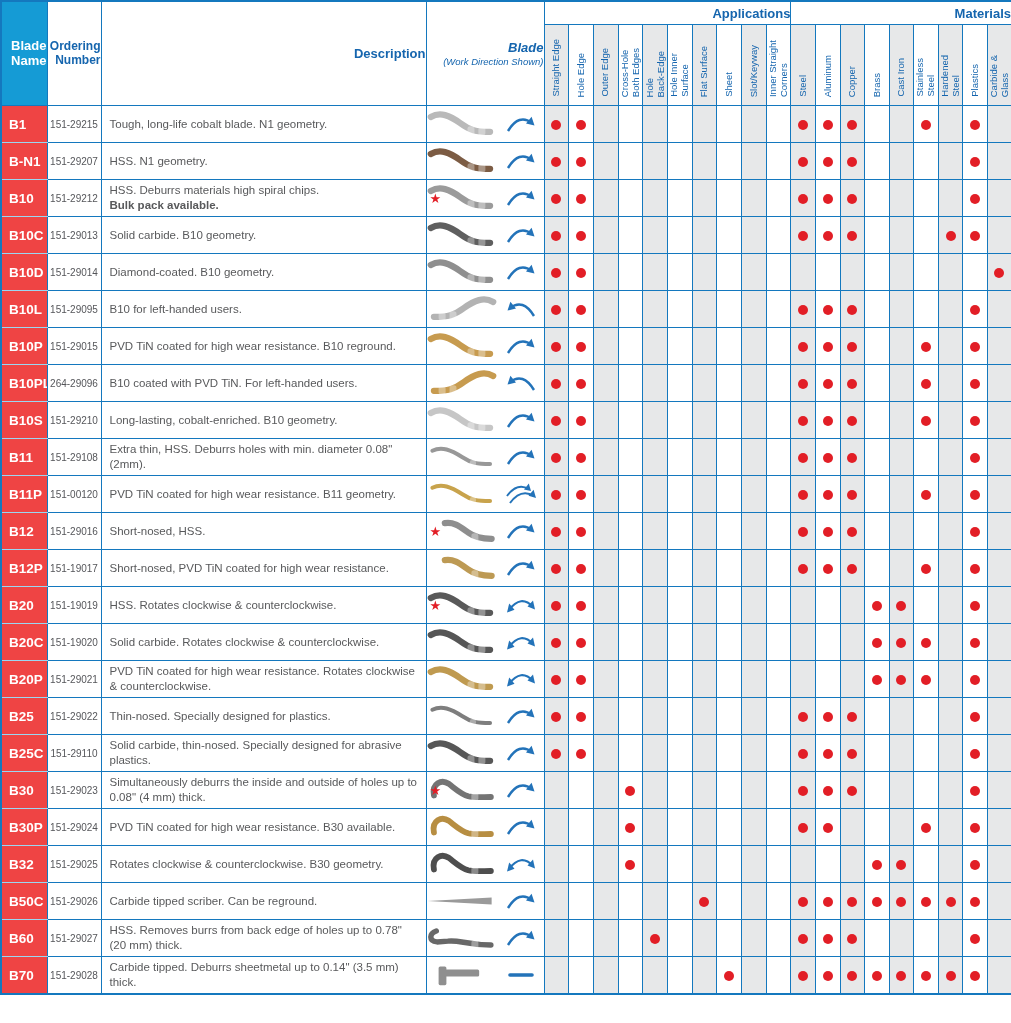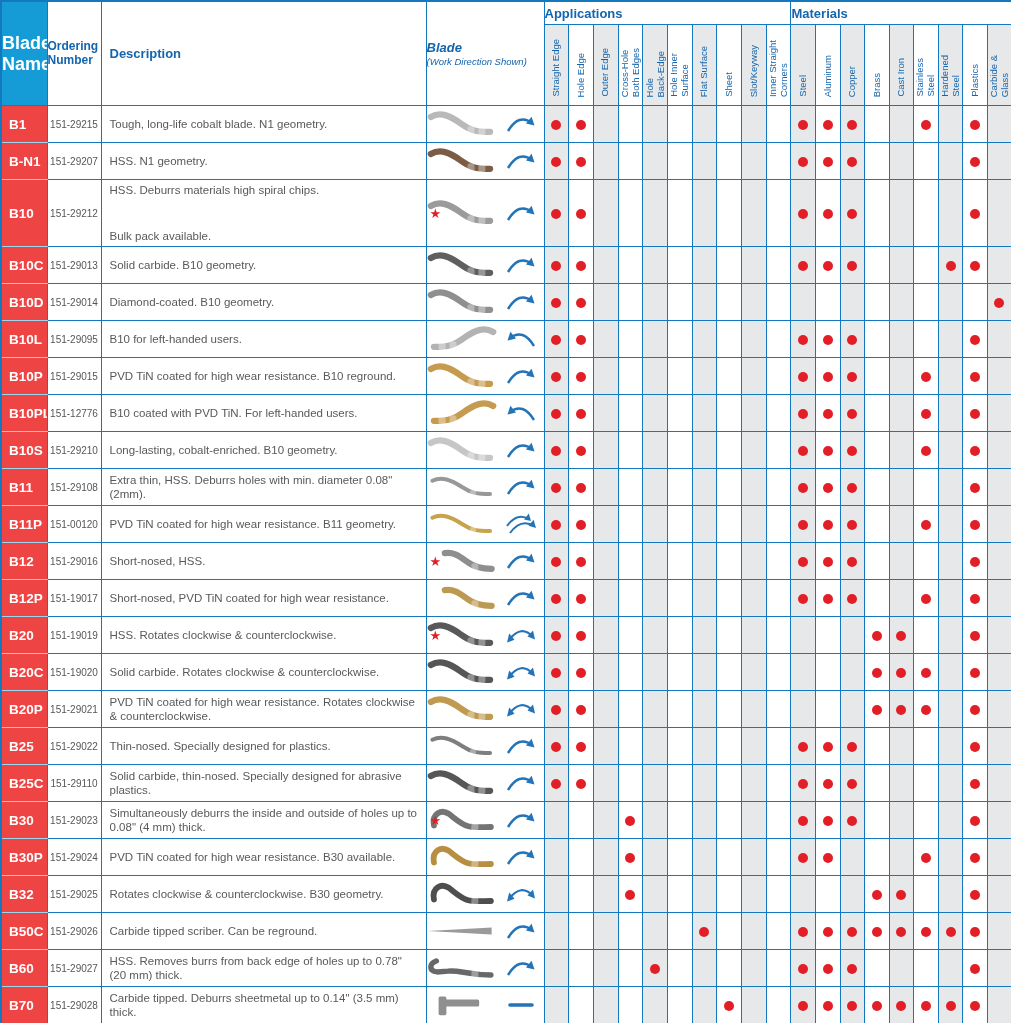--- a/index.html
+++ b/index.html
@@ -1,37 +1,37 @@
 <!DOCTYPE html>
 <html><head>
 <meta charset="utf-8">
 <style>
   html,body{margin:0;padding:0;background:#fff;}
   body{font-family:"Liberation Sans","DejaVu Sans",sans-serif;}
   .wrap{width:1011px;}
   table{border-collapse:collapse;table-layout:fixed;width:1011px;border:2px solid #1478BE;}
   th,td{border:1px solid #1478BE;padding:0;overflow:hidden;}
-  thead th{background:#fff;color:#1565AE;font-weight:bold;vertical-align:middle;text-align:left;}
-  th.name-h{background:#159BD5;color:#fff;font-size:18px;line-height:1.15;}
+  thead th{background:#fff;color:#1565AE;font-weight:bold;vertical-align:middle;text-align:right;}
+  th.name-h{background:#159BD5;color:#fff;font-size:13px;line-height:1.15;}
   th.order-h{font-size:12px;line-height:1.15;}
   th.desc-h{font-size:13px;padding-left:8px;}
   th.blade-h{font-size:13px;line-height:1.2;font-style:italic;}
   th.blade-h .sub{font-size:9.5px;font-weight:normal;}
   th.group-h{height:22px;font-size:13px;}
   th.vth{height:76px;vertical-align:bottom;text-align:center;padding-bottom:4px;}
   th.vth.shade{background:#E7E8E9;}
   .vlabel{display:inline-block;writing-mode:vertical-rl;transform:rotate(180deg);
           font-size:9.5px;line-height:10.5px;font-weight:normal;color:#1565AE;
           white-space:pre-line;text-align:left;}
   tbody tr{height:37px;}
   td.name-cell{background:#ef4444;color:#fff;font-weight:bold;font-size:13.5px;
                padding-left:7px;vertical-align:middle;border-top-color:#9BD6F2;border-bottom-color:#9BD6F2;}
   td.order-cell{font-size:10px;color:#55565A;text-align:center;vertical-align:middle;}
   td.desc-cell{font-size:11.5px;color:#58595B;line-height:1.28;padding:3px 4px 3px 8px;vertical-align:middle;}
-  td.desc-cell .desc-bold{font-weight:normal;margin-top:31px;}
+  td.desc-cell .desc-bold{font-weight:bold;}
   td.blade-cell{vertical-align:middle;position:relative;}
   .blade-box{display:flex;align-items:center;justify-content:flex-end;gap:2px;padding:1px 5px 1px 14px;}
   .star{position:absolute;left:3px;top:50%;transform:translateY(-50%);
         color:#E21E26;font-size:13px;line-height:13px;}
   td.mark{text-align:center;vertical-align:middle;}
   td.mark.shade{background:#E7E8E9;}
   .dot{display:inline-block;width:10px;height:10px;border-radius:50%;background:#E21E26;vertical-align:middle;}
   svg{display:block;}
 </style>
 </head>
@@ -393,21 +393,21 @@
           <td class="mark shade"><span class="dot"></span></td>
           <td class="mark"></td>
           <td class="mark shade"></td>
           <td class="mark"><span class="dot"></span></td>
           <td class="mark shade"></td>
           <td class="mark"><span class="dot"></span></td>
           <td class="mark shade"></td>
         </tr>
         <tr>
           <td class="name-cell">B10PL</td>
-          <td class="order-cell">151-12776</td>
+          <td class="order-cell">264-29096</td>
           <td class="desc-cell"><span>B10 coated with PVD TiN. For left-handed users.</span></td>
           <td class="blade-cell">
             <span class="blade-box">
               <span>
                 <svg width="78" height="34" viewBox="0 0 100 36" xmlns="http://www.w3.org/2000/svg">
                   <g transform="translate(100 0) scale(-1 1)">
                     <path d="M10 9 C22 2 34 7 48 17 C60 26 68 28 86 28" fill="none" stroke="#c79b4f" stroke-width="8" stroke-linecap="round"></path>
                     <rect x="57" y="21" width="9" height="12" rx="3.5" fill="rgba(255,255,255,0.35)"></rect>
                     <rect x="71" y="22" width="9" height="11" rx="3.5" fill="rgba(255,255,255,0.35)"></rect>
                   </g>

